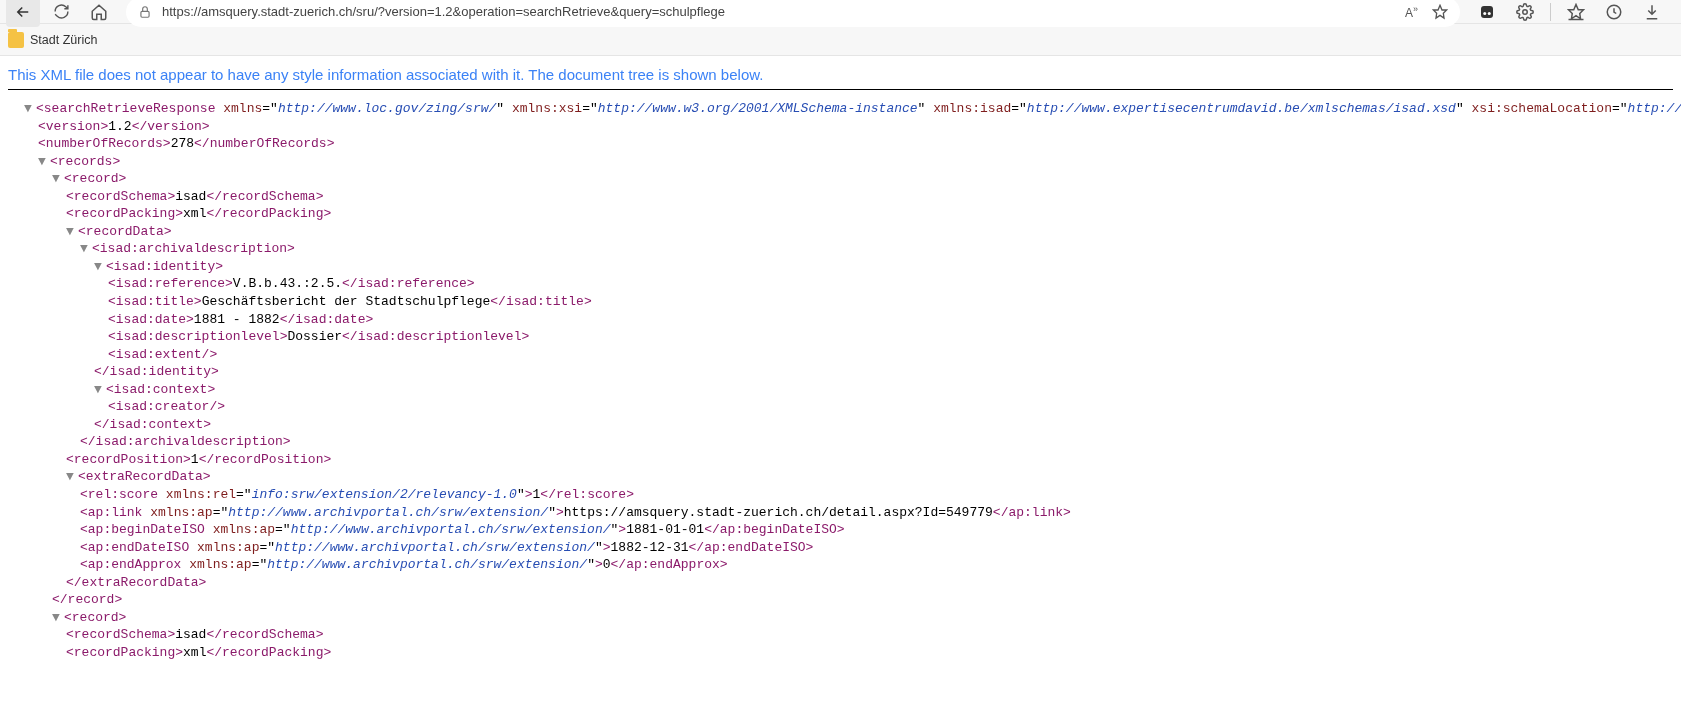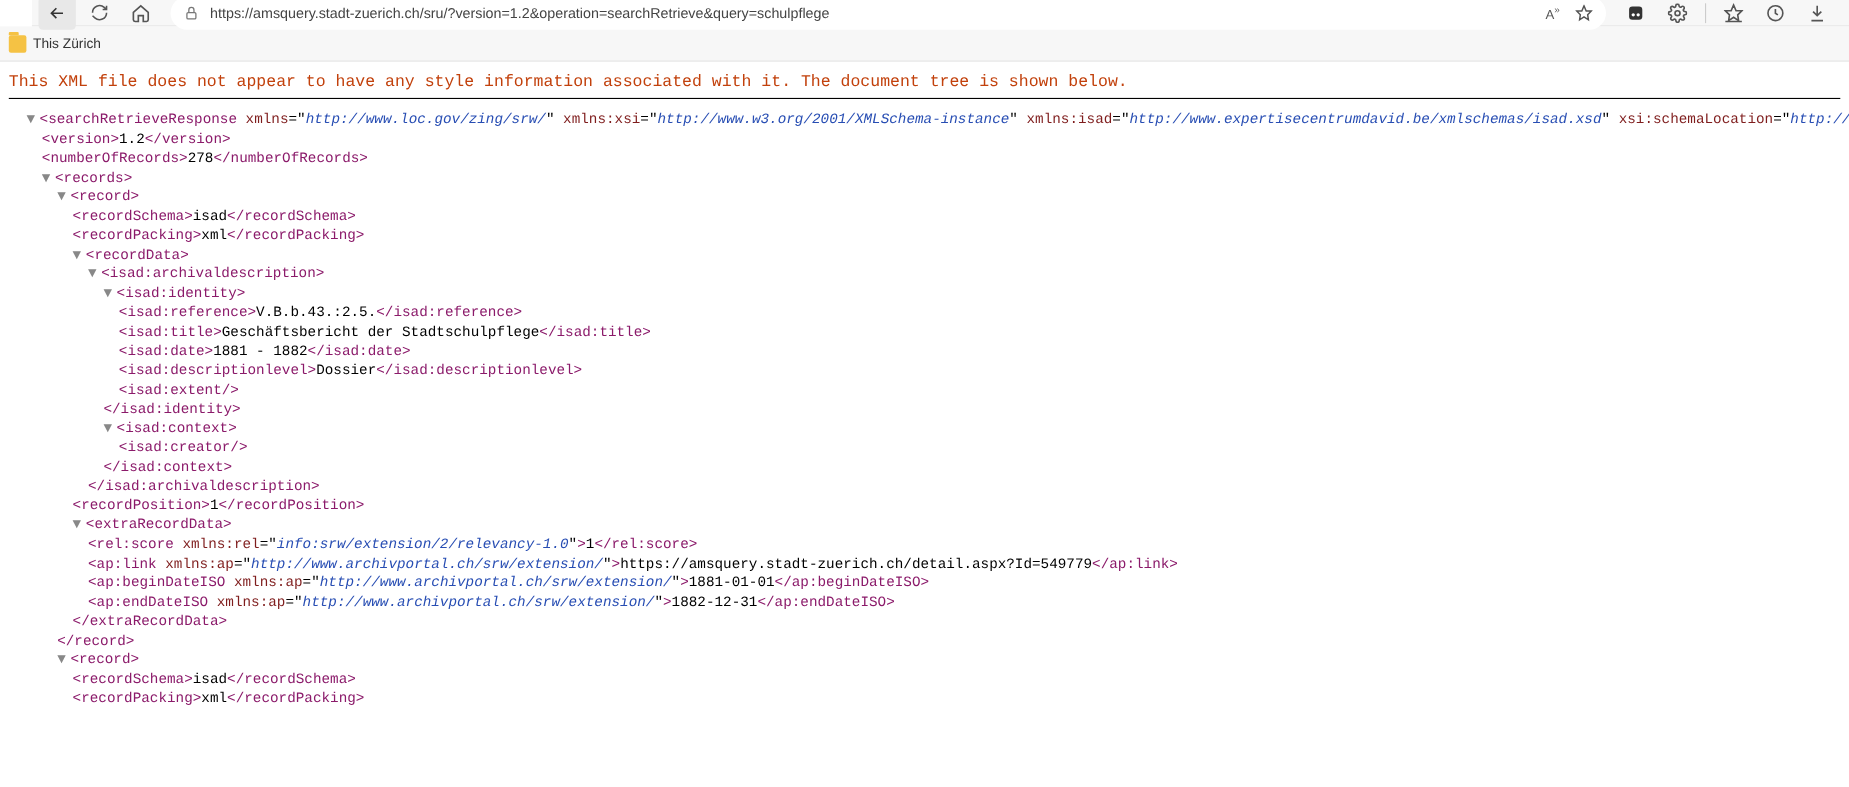--- a/index.html
+++ b/index.html
@@ -1,19 +1,19 @@
 <!DOCTYPE html>
 <html><head>
 <meta charset="utf-8">
 <style>
   * { box-sizing: border-box; margin: 0; padding: 0; }
   body { font-family: "Segoe UI", Arial, sans-serif; font-size: 13px; background: #fff; }
   .toolbar {
     display: flex; align-items: center; height: 24px; background: #f7f7f7;
-    border-bottom: 1px solid #e5e5e5; padding: 0 6px; gap: 4px; margin-left: 29px;
+    border-bottom: 1px solid #e5e5e5; padding: 0 6px; gap: 4px;
   }
   .tb-btn {
     width: 34px; height: 30px; display: flex; align-items: center; justify-content: center;
     color: #555; border-radius: 4px; cursor: pointer;
   }
   .tb-btn.active { background: #e8e8e8; }
   .addr-bar {
     flex: 1; display: flex; align-items: center; height: 30px; background: #fff;
     border-radius: 16px; padding: 0 12px; gap: 10px; color: #444;
     margin: 0 6px;
@@ -23,21 +23,21 @@
   .right-icons { display: flex; align-items: center; gap: 4px; padding-right: 6px; }
   .vsep { width: 1px; height: 18px; background: #ccc; margin: 0 4px; }
   .fav-bar {
     display: flex; align-items: center; height: 32px; background: #f7f7f7;
     border-bottom: 1px solid #e5e5e5; padding: 0 8px; gap: 6px;
   }
   .fav-item { display: flex; align-items: center; gap: 6px; font-size: 12.5px; color: #333; cursor: pointer; }
   .fav-icon { width: 16px; height: 16px; background: #f5c244; border-radius: 2px; position: relative; }
   .fav-icon::before { content:""; position:absolute; top:-3px; left:0; width:9px; height:3px; background:#f5c244; border-radius:1px 1px 0 0;}
   .content { padding: 8px; }
-  .notice { font-family: Liberation Mono, monospace; font-size: 15px; color: #c2410c; padding: 2px 0 6px 0; }
+  .notice { font-family: Liberation Sans, sans-serif; font-size: 15px; color: #3b82f6; padding: 2px 0 6px 0; }
   hr.divider { border: none; border-top: 1px solid #000; margin-bottom: 10px; }
   .xml { font-family: Consolas, "Courier New", monospace; font-size: 13px; line-height: 1.35; white-space: nowrap; }
   .tag { color: #8b1a6a; }
   .attr-name { color: #7f1d1d; }
   .attr-val { color: #274db3; font-style: italic; }
   .comment-text { color: #000000; }
   .toggle { color: #888; display: inline-block; width: 12px; user-select: none; cursor: pointer; }
   .line { padding-left: 0; }
   .ind1 { padding-left: 16px; }
   .ind2 { padding-left: 30px; }
@@ -113,21 +113,21 @@
       <svg width="18" height="18" viewBox="0 0 24 24" fill="none" stroke="#555" stroke-width="2">
           <path d="M12 3v12M7 10l5 5 5-5M5 21h14"></path>
         </svg>
     </div>
   </div>
 </div>
 
 <div class="fav-bar">
   <div class="fav-item">
     <span class="fav-icon"></span>
-    <span>This Zürich</span>
+    <span>Stadt Zürich</span>
   </div>
 </div>
 
 <div class="content">
   <div class="notice">This XML file does not appear to have any style information associated with it. The document tree is shown below.</div>
   <hr class="divider">
 
   <div class="xml">
 
     <div class="line ind1"><span class="toggle">▼</span><span class="tag">&lt;searchRetrieveResponse</span> <span class="attr-name">xmlns</span>="<span class="attr-val">http://www.loc.gov/zing/srw/</span>" <span class="attr-name">xmlns:xsi</span>="<span class="attr-val">http://www.w3.org/2001/XMLSchema-instance</span>" <span class="attr-name">xmlns:isad</span>="<span class="attr-val">http://www.expertisecentrumdavid.be/xmlschemas/isad.xsd</span>" <span class="attr-name">xsi:schemaLocation</span>="<span class="attr-val">http://www.loc.gov/zing/srw/ http://www.loc.gov/standards/sru/sru1-1archive/xml-files/srw-types.xsd</span>"</div>
@@ -153,20 +153,21 @@
     <div class="line ind6"><span class="toggle">▼</span><span class="tag">&lt;isad:context&gt;</span></div>
     <div class="line ind7"><span class="tag">&lt;isad:creator/&gt;</span></div>
     <div class="line ind6"><span class="tag">&lt;/isad:context&gt;</span></div>
     <div class="line ind5"><span class="tag">&lt;/isad:archivaldescription&gt;</span></div>
     <div class="line ind4"><span class="tag">&lt;recordPosition&gt;</span><span class="comment-text">1</span><span class="tag">&lt;/recordPosition&gt;</span></div>
     <div class="line ind4"><span class="toggle">▼</span><span class="tag">&lt;extraRecordData&gt;</span></div>
     <div class="line ind5"><span class="tag">&lt;rel:score</span> <span class="attr-name">xmlns:rel</span>="<span class="attr-val">info:srw/extension/2/relevancy-1.0</span>"<span class="tag">&gt;</span><span class="comment-text">1</span><span class="tag">&lt;/rel:score&gt;</span></div>
     <div class="line ind5"><span class="tag">&lt;ap:link</span> <span class="attr-name">xmlns:ap</span>="<span class="attr-val">http://www.archivportal.ch/srw/extension/</span>"<span class="tag">&gt;</span><span class="comment-text">https://amsquery.stadt-zuerich.ch/detail.aspx?Id=549779</span><span class="tag">&lt;/ap:link&gt;</span></div>
     <div class="line ind5"><span class="tag">&lt;ap:beginDateISO</span> <span class="attr-name">xmlns:ap</span>="<span class="attr-val">http://www.archivportal.ch/srw/extension/</span>"<span class="tag">&gt;</span><span class="comment-text">1881-01-01</span><span class="tag">&lt;/ap:beginDateISO&gt;</span></div>
     <div class="line ind5"><span class="tag">&lt;ap:endDateISO</span> <span class="attr-name">xmlns:ap</span>="<span class="attr-val">http://www.archivportal.ch/srw/extension/</span>"<span class="tag">&gt;</span><span class="comment-text">1882-12-31</span><span class="tag">&lt;/ap:endDateISO&gt;</span></div>
+    <div class="line ind5"><span class="tag">&lt;ap:endApprox</span> <span class="attr-name">xmlns:ap</span>="<span class="attr-val">http://www.archivportal.ch/srw/extension/</span>"<span class="tag">&gt;</span><span class="comment-text">0</span><span class="tag">&lt;/ap:endApprox&gt;</span></div>
     <div class="line ind4"><span class="tag">&lt;/extraRecordData&gt;</span></div>
     <div class="line ind3"><span class="tag">&lt;/record&gt;</span></div>
 
     <div class="line ind3"><span class="toggle">▼</span><span class="tag">&lt;record&gt;</span></div>
     <div class="line ind4"><span class="tag">&lt;recordSchema&gt;</span><span class="comment-text">isad</span><span class="tag">&lt;/recordSchema&gt;</span></div>
     <div class="line ind4"><span class="tag">&lt;recordPacking&gt;</span><span class="comment-text">xml</span><span class="tag">&lt;/recordPacking&gt;</span></div>
 
   </div>
 </div>
 

